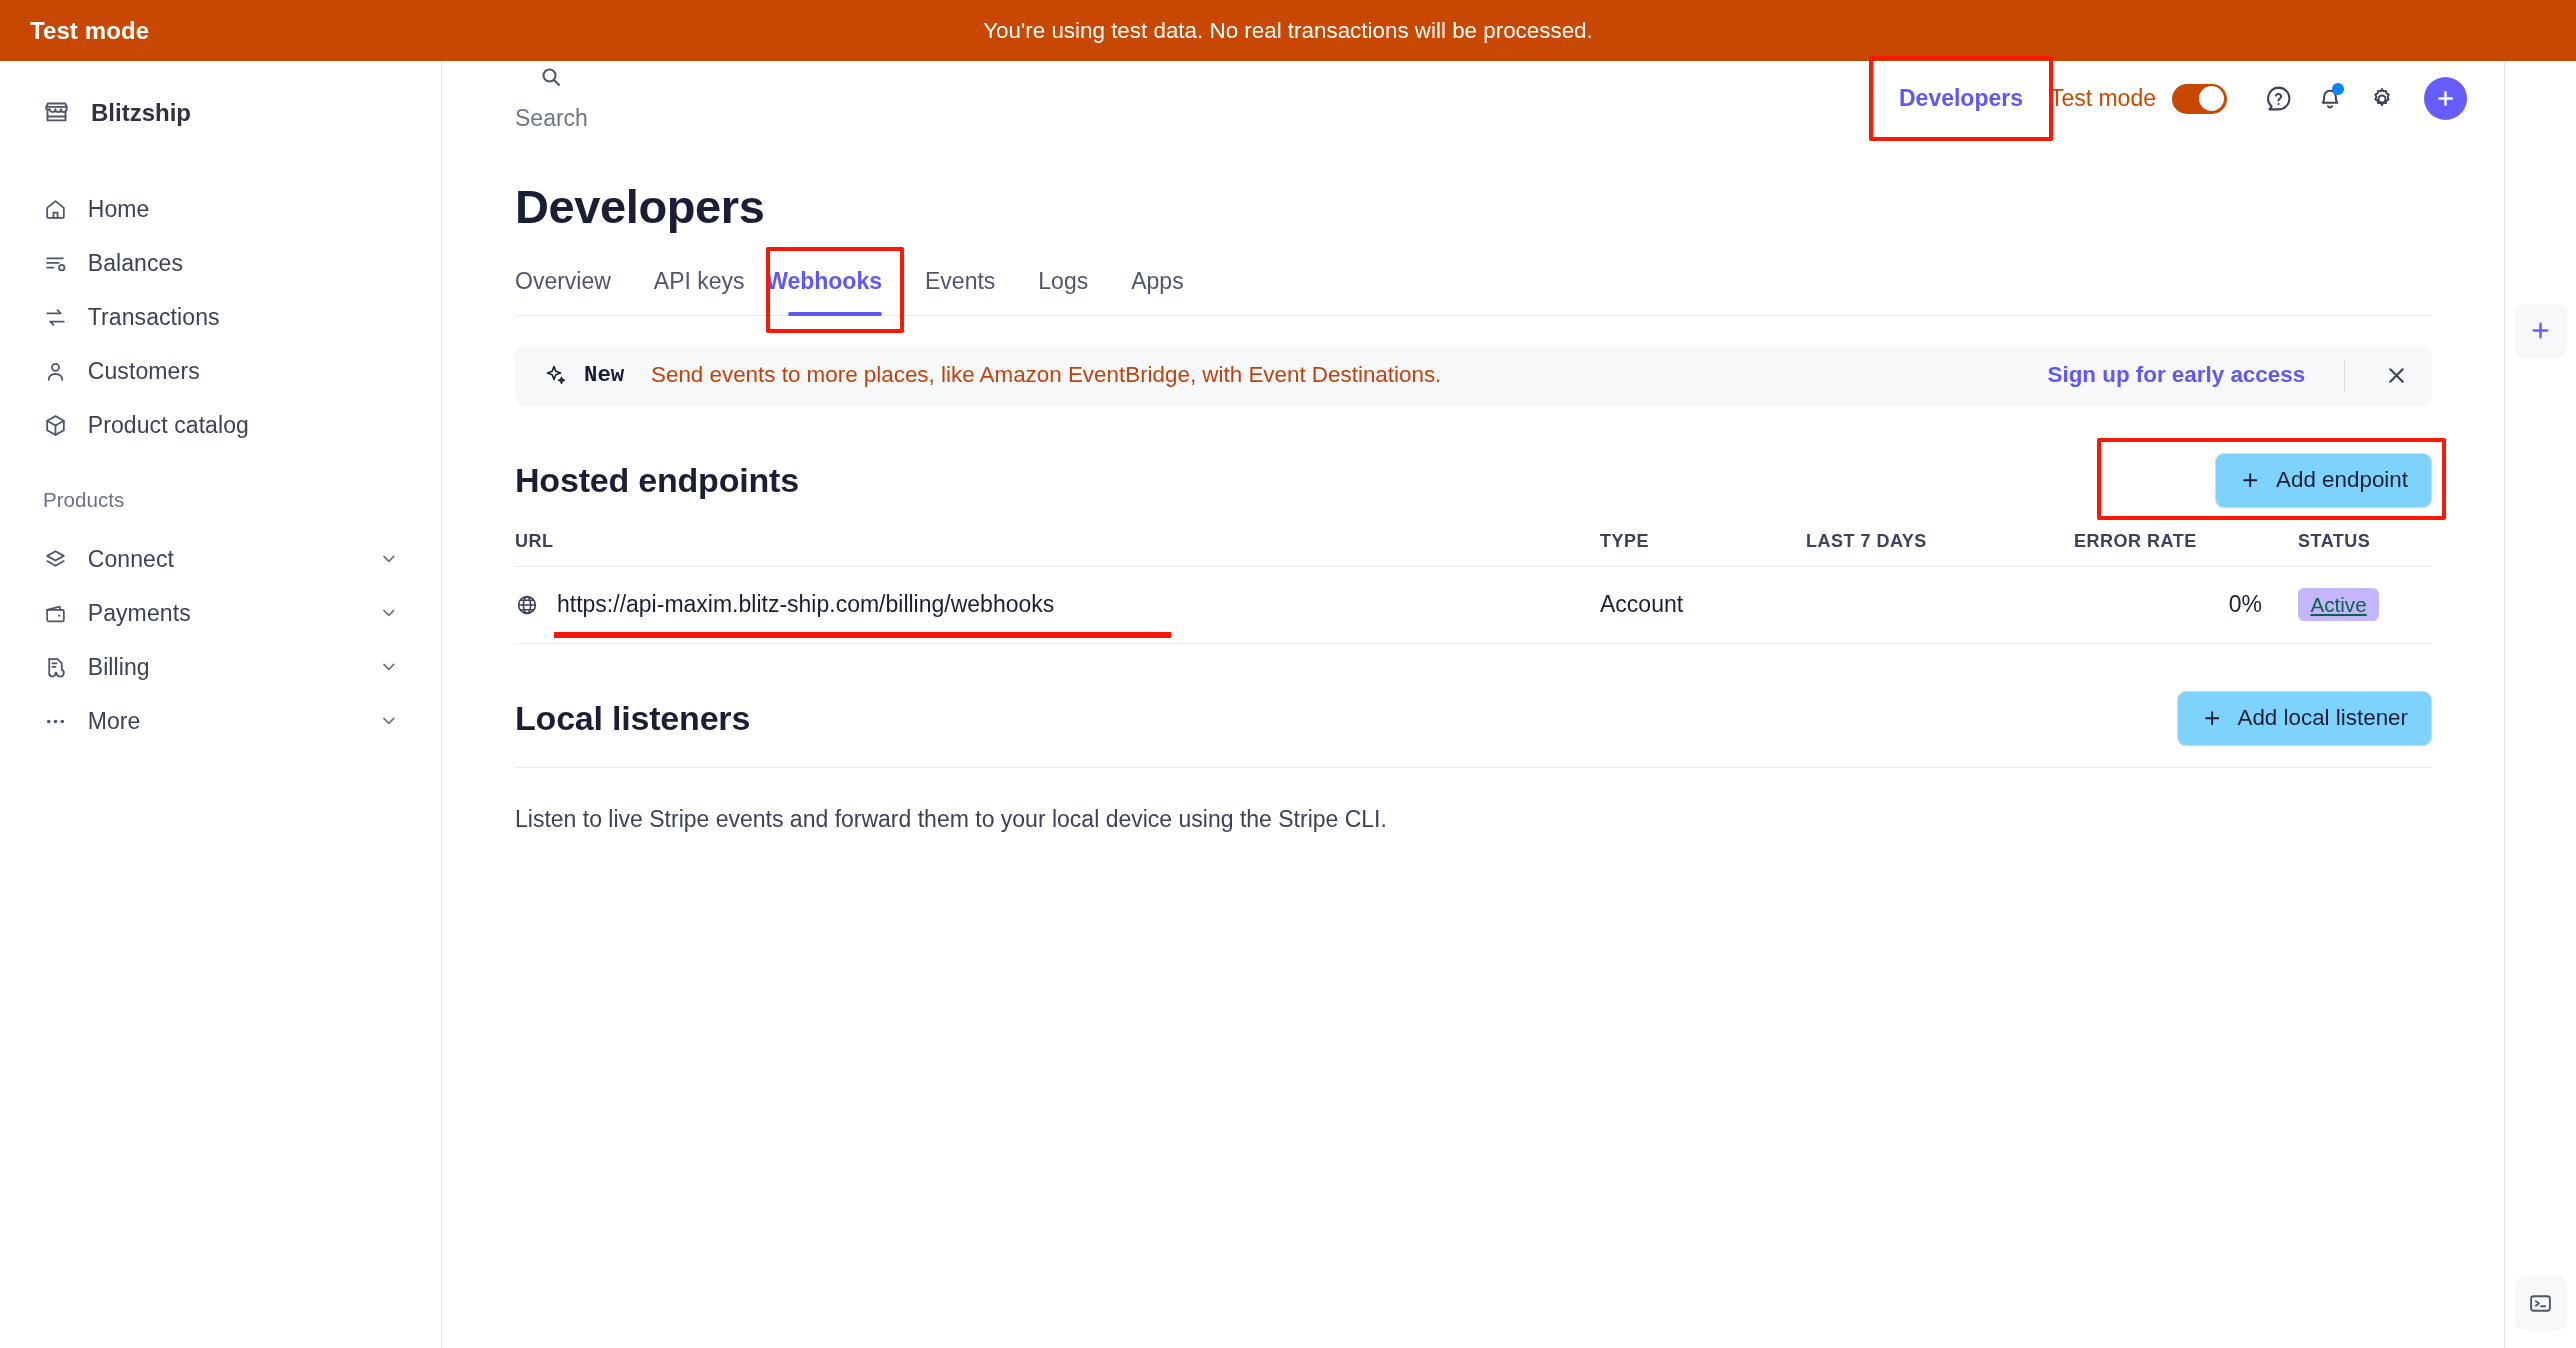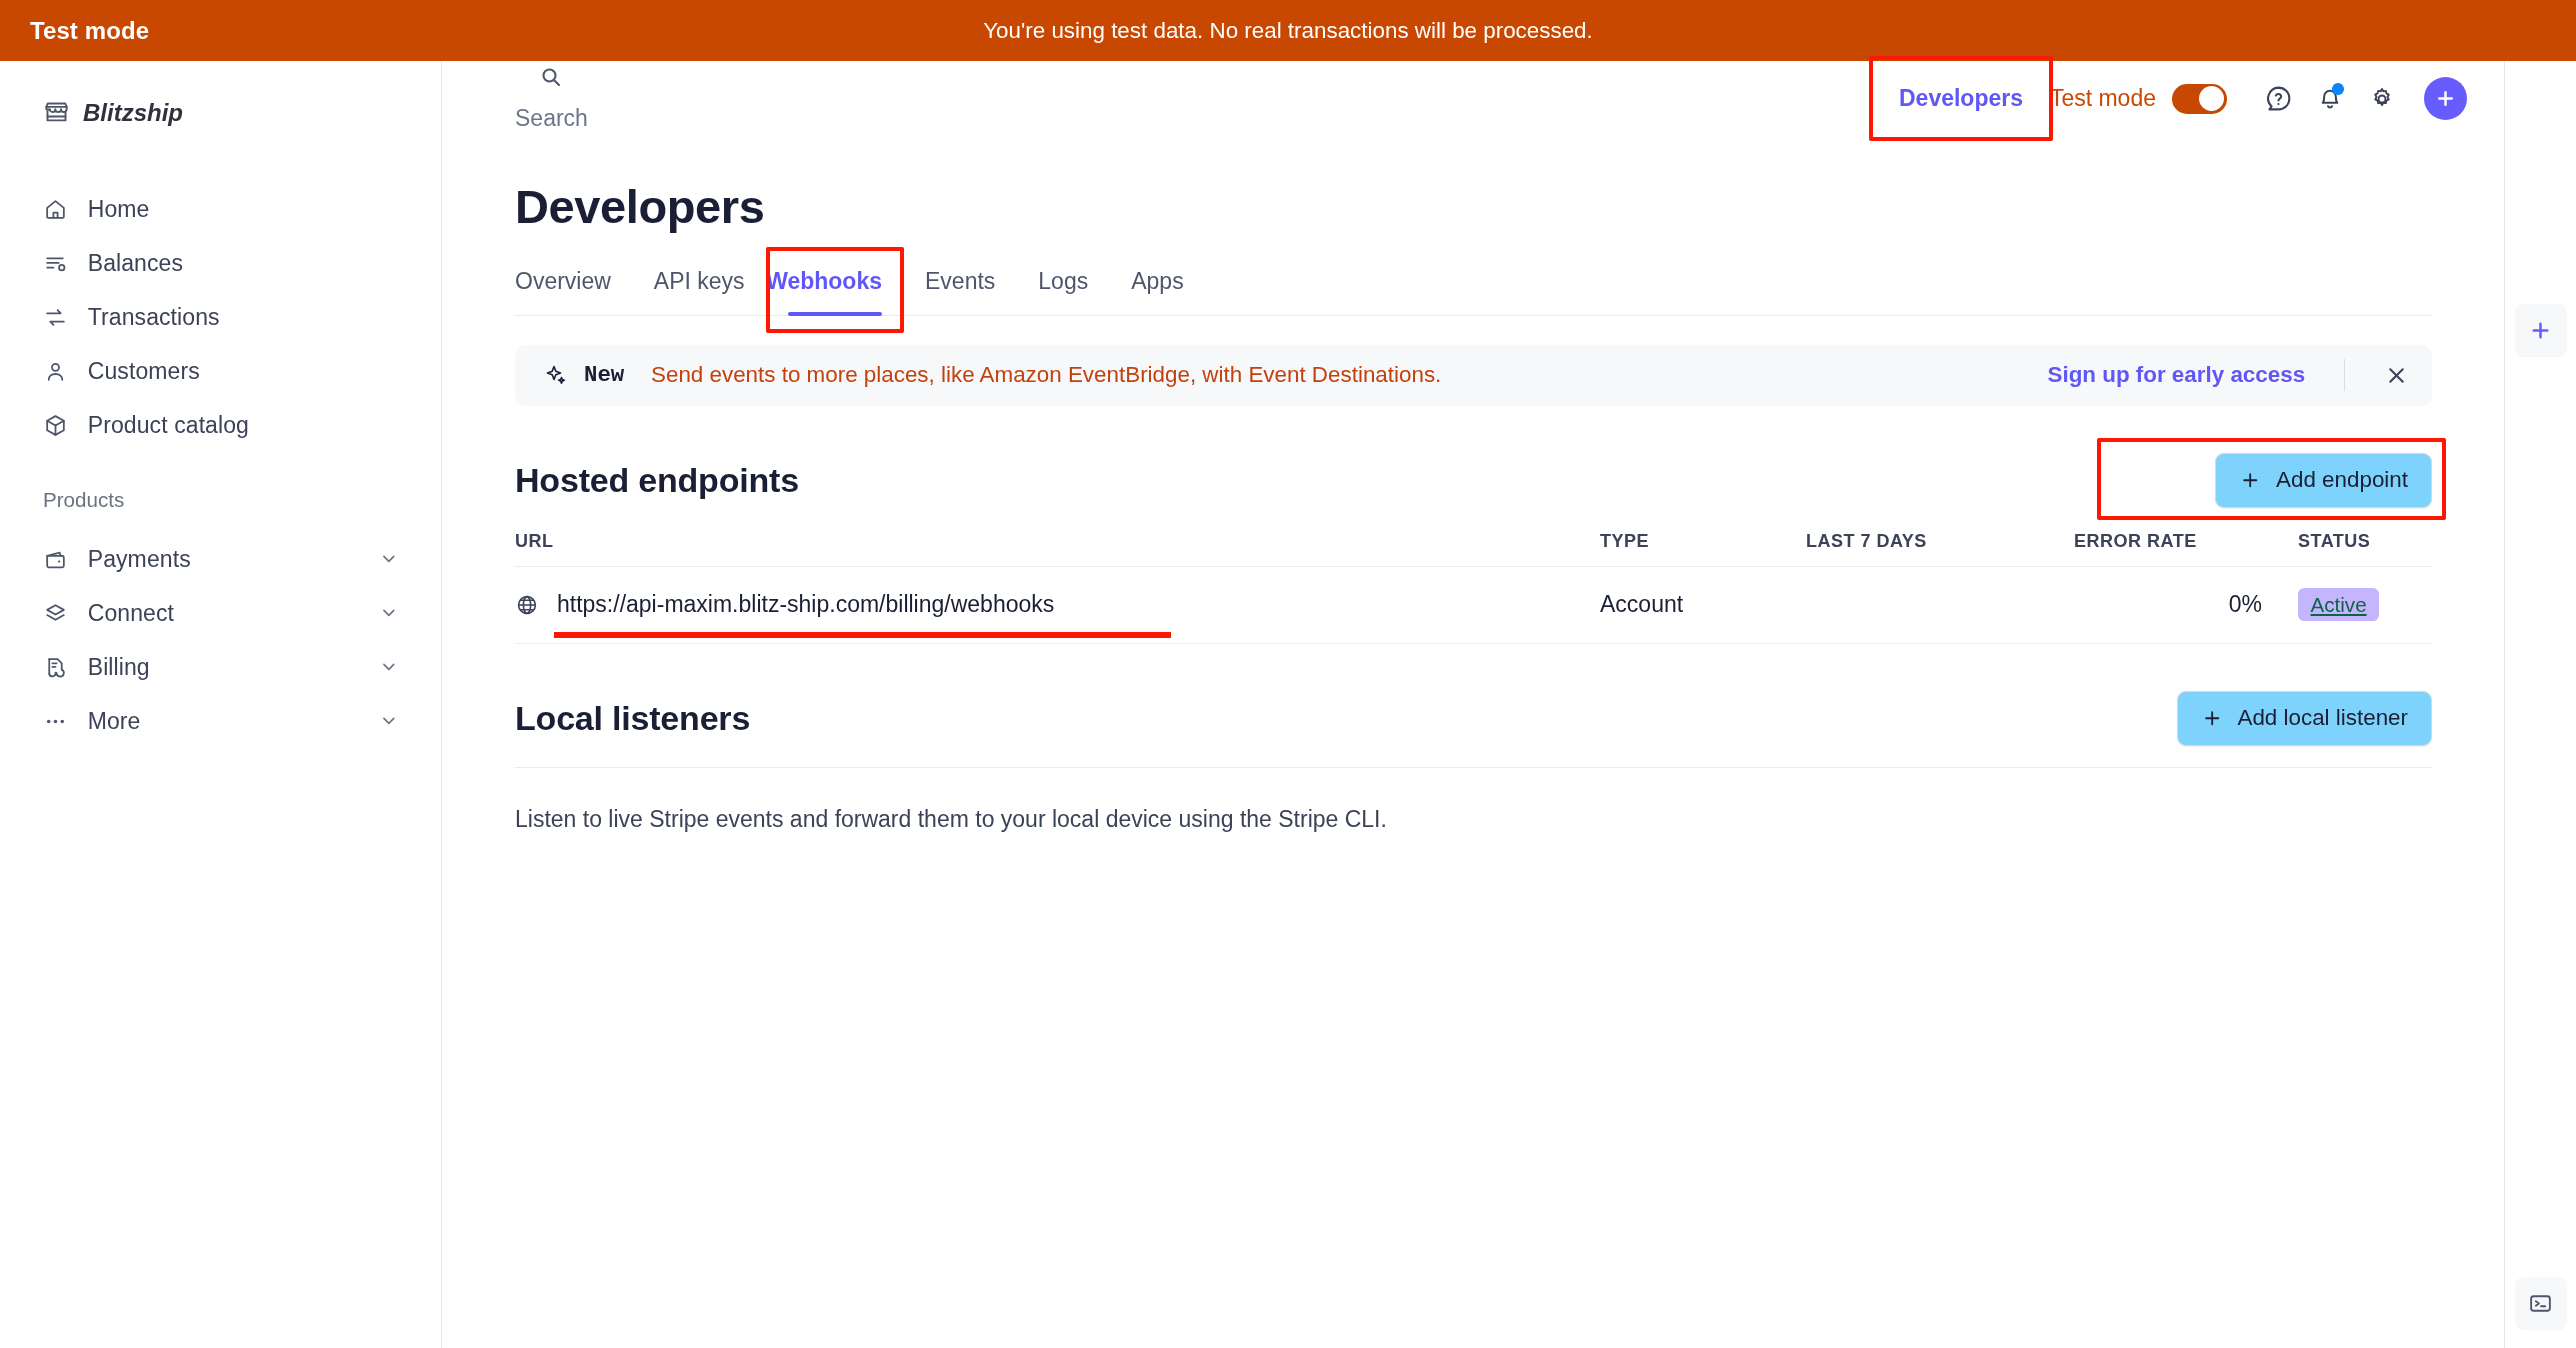--- a/index.html
+++ b/index.html
@@ -43,26 +43,25 @@
     top: 61px; left: 0;
     width: 442px;
     height: 1288px;
     background: #ffffff;
     border-right: 0.9px solid #e6e6e6;
     padding-top: 25px;
   }
   .brand {
     display: flex;
     align-items: center;
-    gap: 13px;
+    gap: 21px;
     padding: 12.5px 0 12.5px 43px;
     margin-right: 23px;
     border-radius: 9px;
     cursor: pointer;
-    font-style: italic;
   }
   .brand-name {
     font-size: 24px;
     font-weight: 700;
     color: #30313d;
   }
   .nav {
     margin-top: 43px;
   }
   .nav-item {
@@ -463,41 +462,41 @@
         </svg>
       </span>
       <span class="nav-label">Product catalog</span>
     </div>
 
     <div class="nav-group-title">Products</div>
 
     <div class="nav-item">
       <span class="icon">
         <svg width="25" height="25" viewBox="0 0 24 24" fill="none" stroke="#4f566b" stroke-width="1.7" stroke-linecap="round" stroke-linejoin="round">
-          <path d="M4 8.5V18a1.5 1.5 0 0 0 1.5 1.5h13A1.5 1.5 0 0 0 20 18V10a1.5 1.5 0 0 0-1.5-1.5H4z"></path>
-          <path d="M4 8.5l12-3 .8 3"></path>
-            <circle cx="15.5" cy="14" r="1.1" fill="#4f566b" stroke="none"></circle>
-        </svg>
-      </span>
-      <span class="nav-label">Payments</span>
+          <path d="M12 4l8 4.5L12 13 4 8.5z"></path>
+            <path d="M4 13.5L12 18l8-4.5"></path>
+        </svg>
+      </span>
+      <span class="nav-label">Connect</span>
       <span class="chev">
         <svg width="19.7" height="19.7" viewBox="0 0 24 24" fill="none" stroke="#6b7280" stroke-width="2" stroke-linecap="round" stroke-linejoin="round">
             <path d="M6 9l6 6 6-6"></path>
           </svg>
       </span>
     </div>
 
     <div class="nav-item">
       <span class="icon">
         <svg width="25" height="25" viewBox="0 0 24 24" fill="none" stroke="#4f566b" stroke-width="1.7" stroke-linecap="round" stroke-linejoin="round">
-          <path d="M12 4l8 4.5L12 13 4 8.5z"></path>
-            <path d="M4 13.5L12 18l8-4.5"></path>
-        </svg>
-      </span>
-      <span class="nav-label">Connect</span>
+          <path d="M4 8.5V18a1.5 1.5 0 0 0 1.5 1.5h13A1.5 1.5 0 0 0 20 18V10a1.5 1.5 0 0 0-1.5-1.5H4z"></path>
+          <path d="M4 8.5l12-3 .8 3"></path>
+            <circle cx="15.5" cy="14" r="1.1" fill="#4f566b" stroke="none"></circle>
+        </svg>
+      </span>
+      <span class="nav-label">Payments</span>
       <span class="chev">
         <svg width="19.7" height="19.7" viewBox="0 0 24 24" fill="none" stroke="#6b7280" stroke-width="2" stroke-linecap="round" stroke-linejoin="round">
             <path d="M6 9l6 6 6-6"></path>
           </svg>
       </span>
     </div>
 
     <div class="nav-item">
       <span class="icon">
         <svg width="25" height="25" viewBox="0 0 24 24" fill="none" stroke="#4f566b" stroke-width="1.7" stroke-linecap="round" stroke-linejoin="round">

